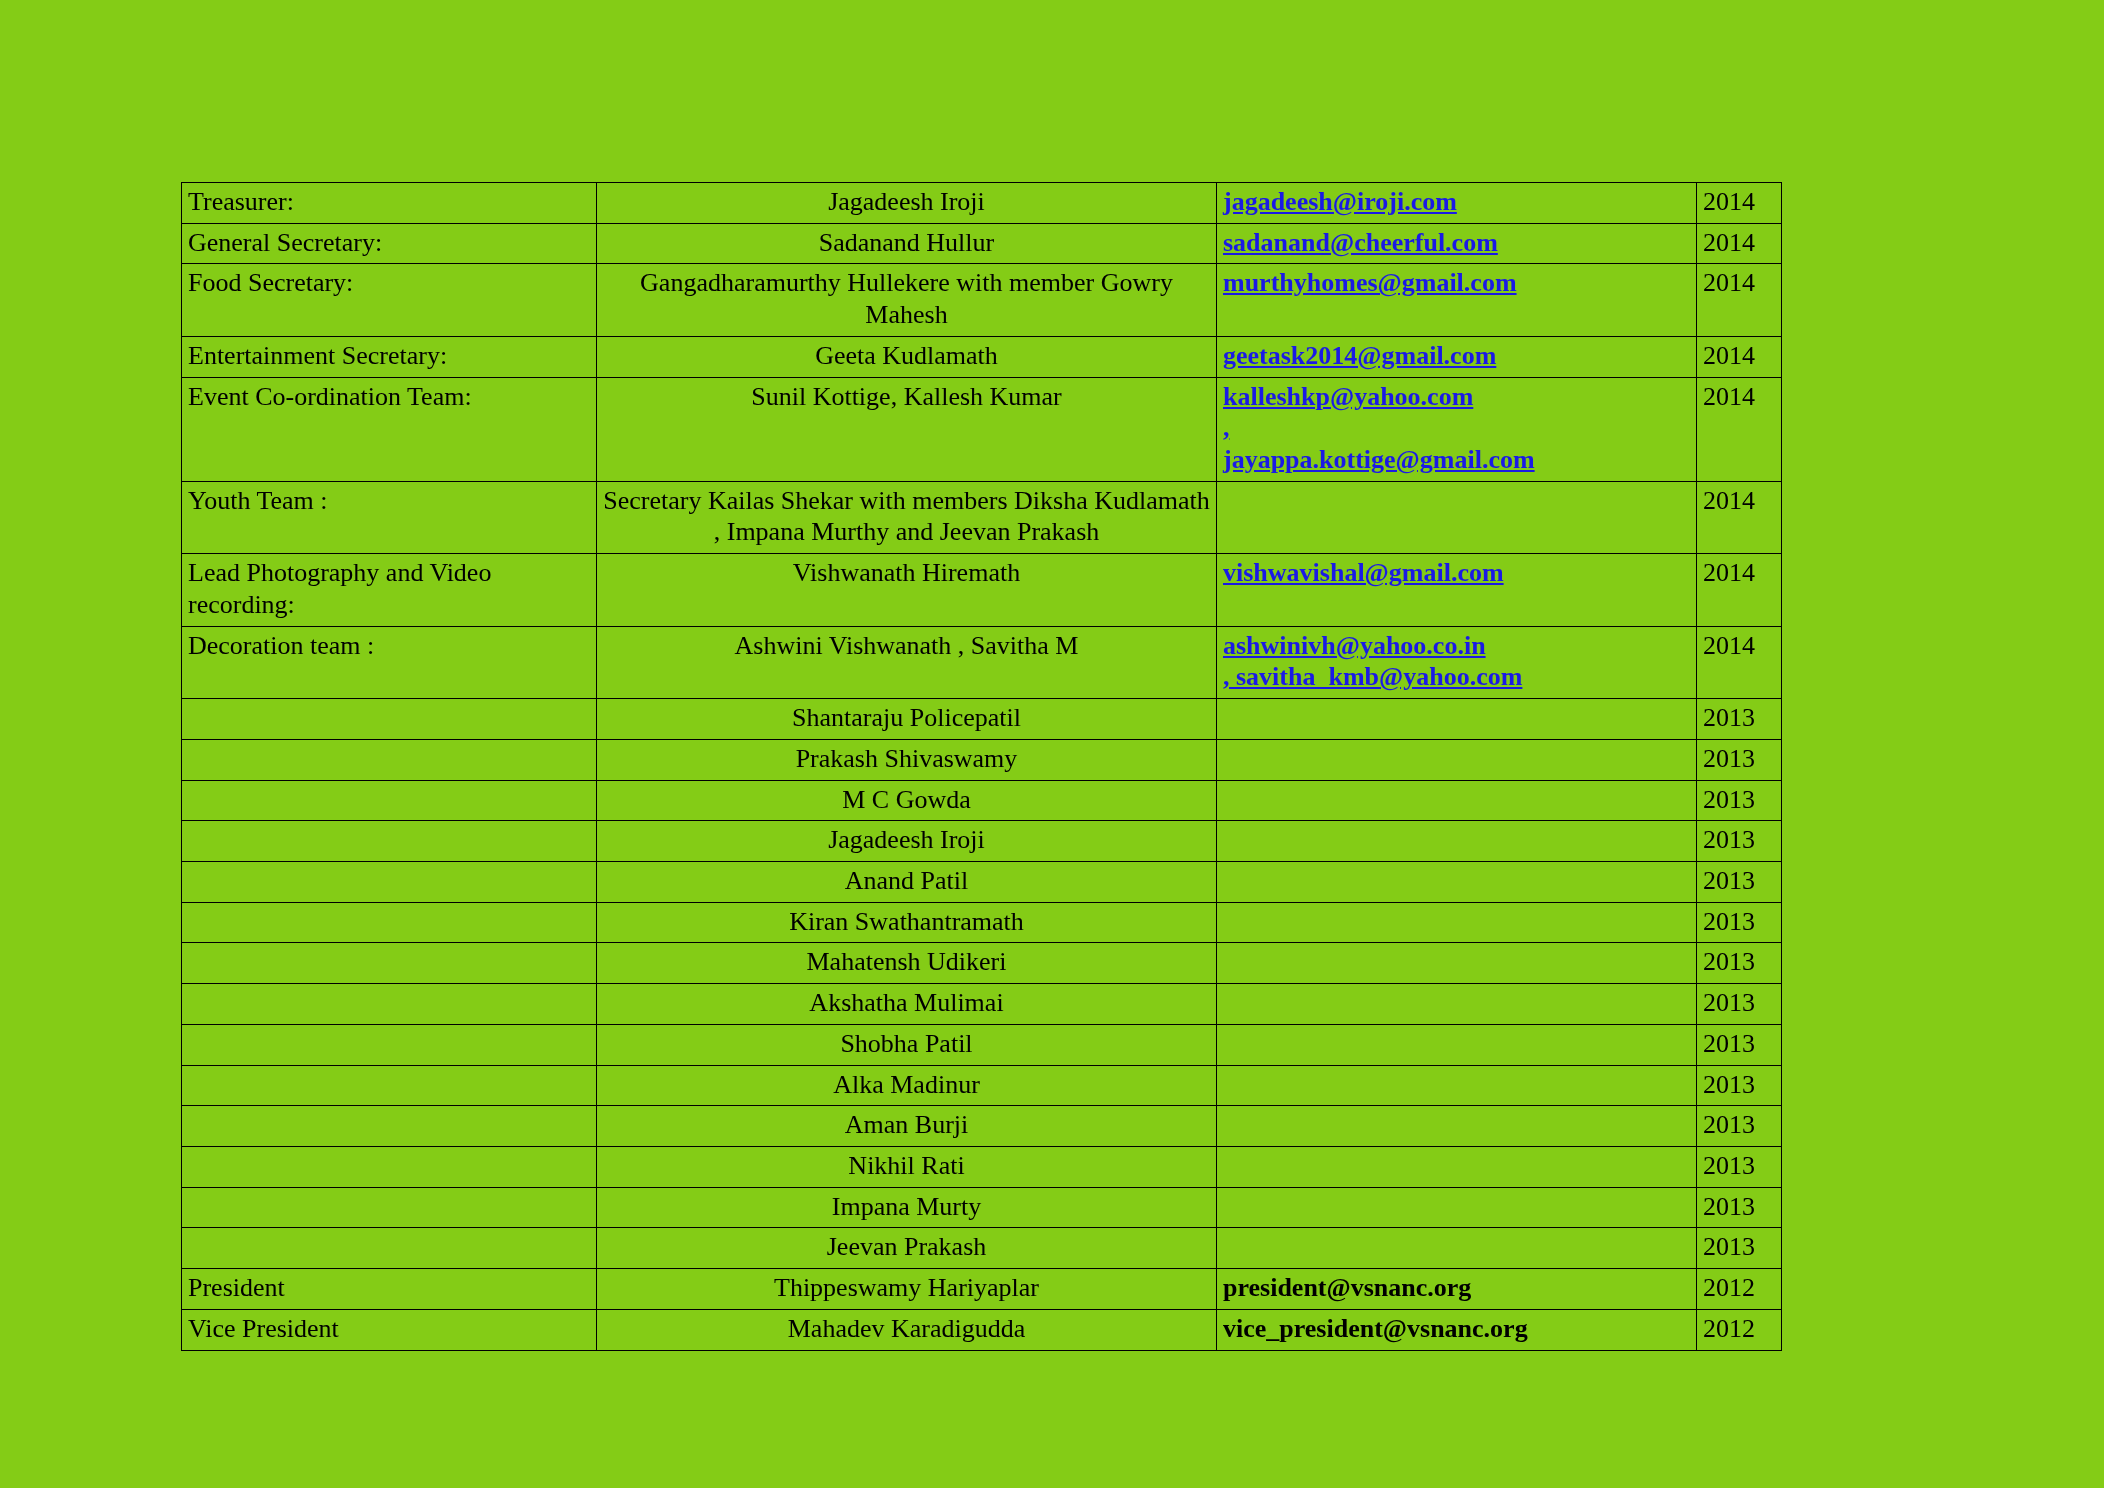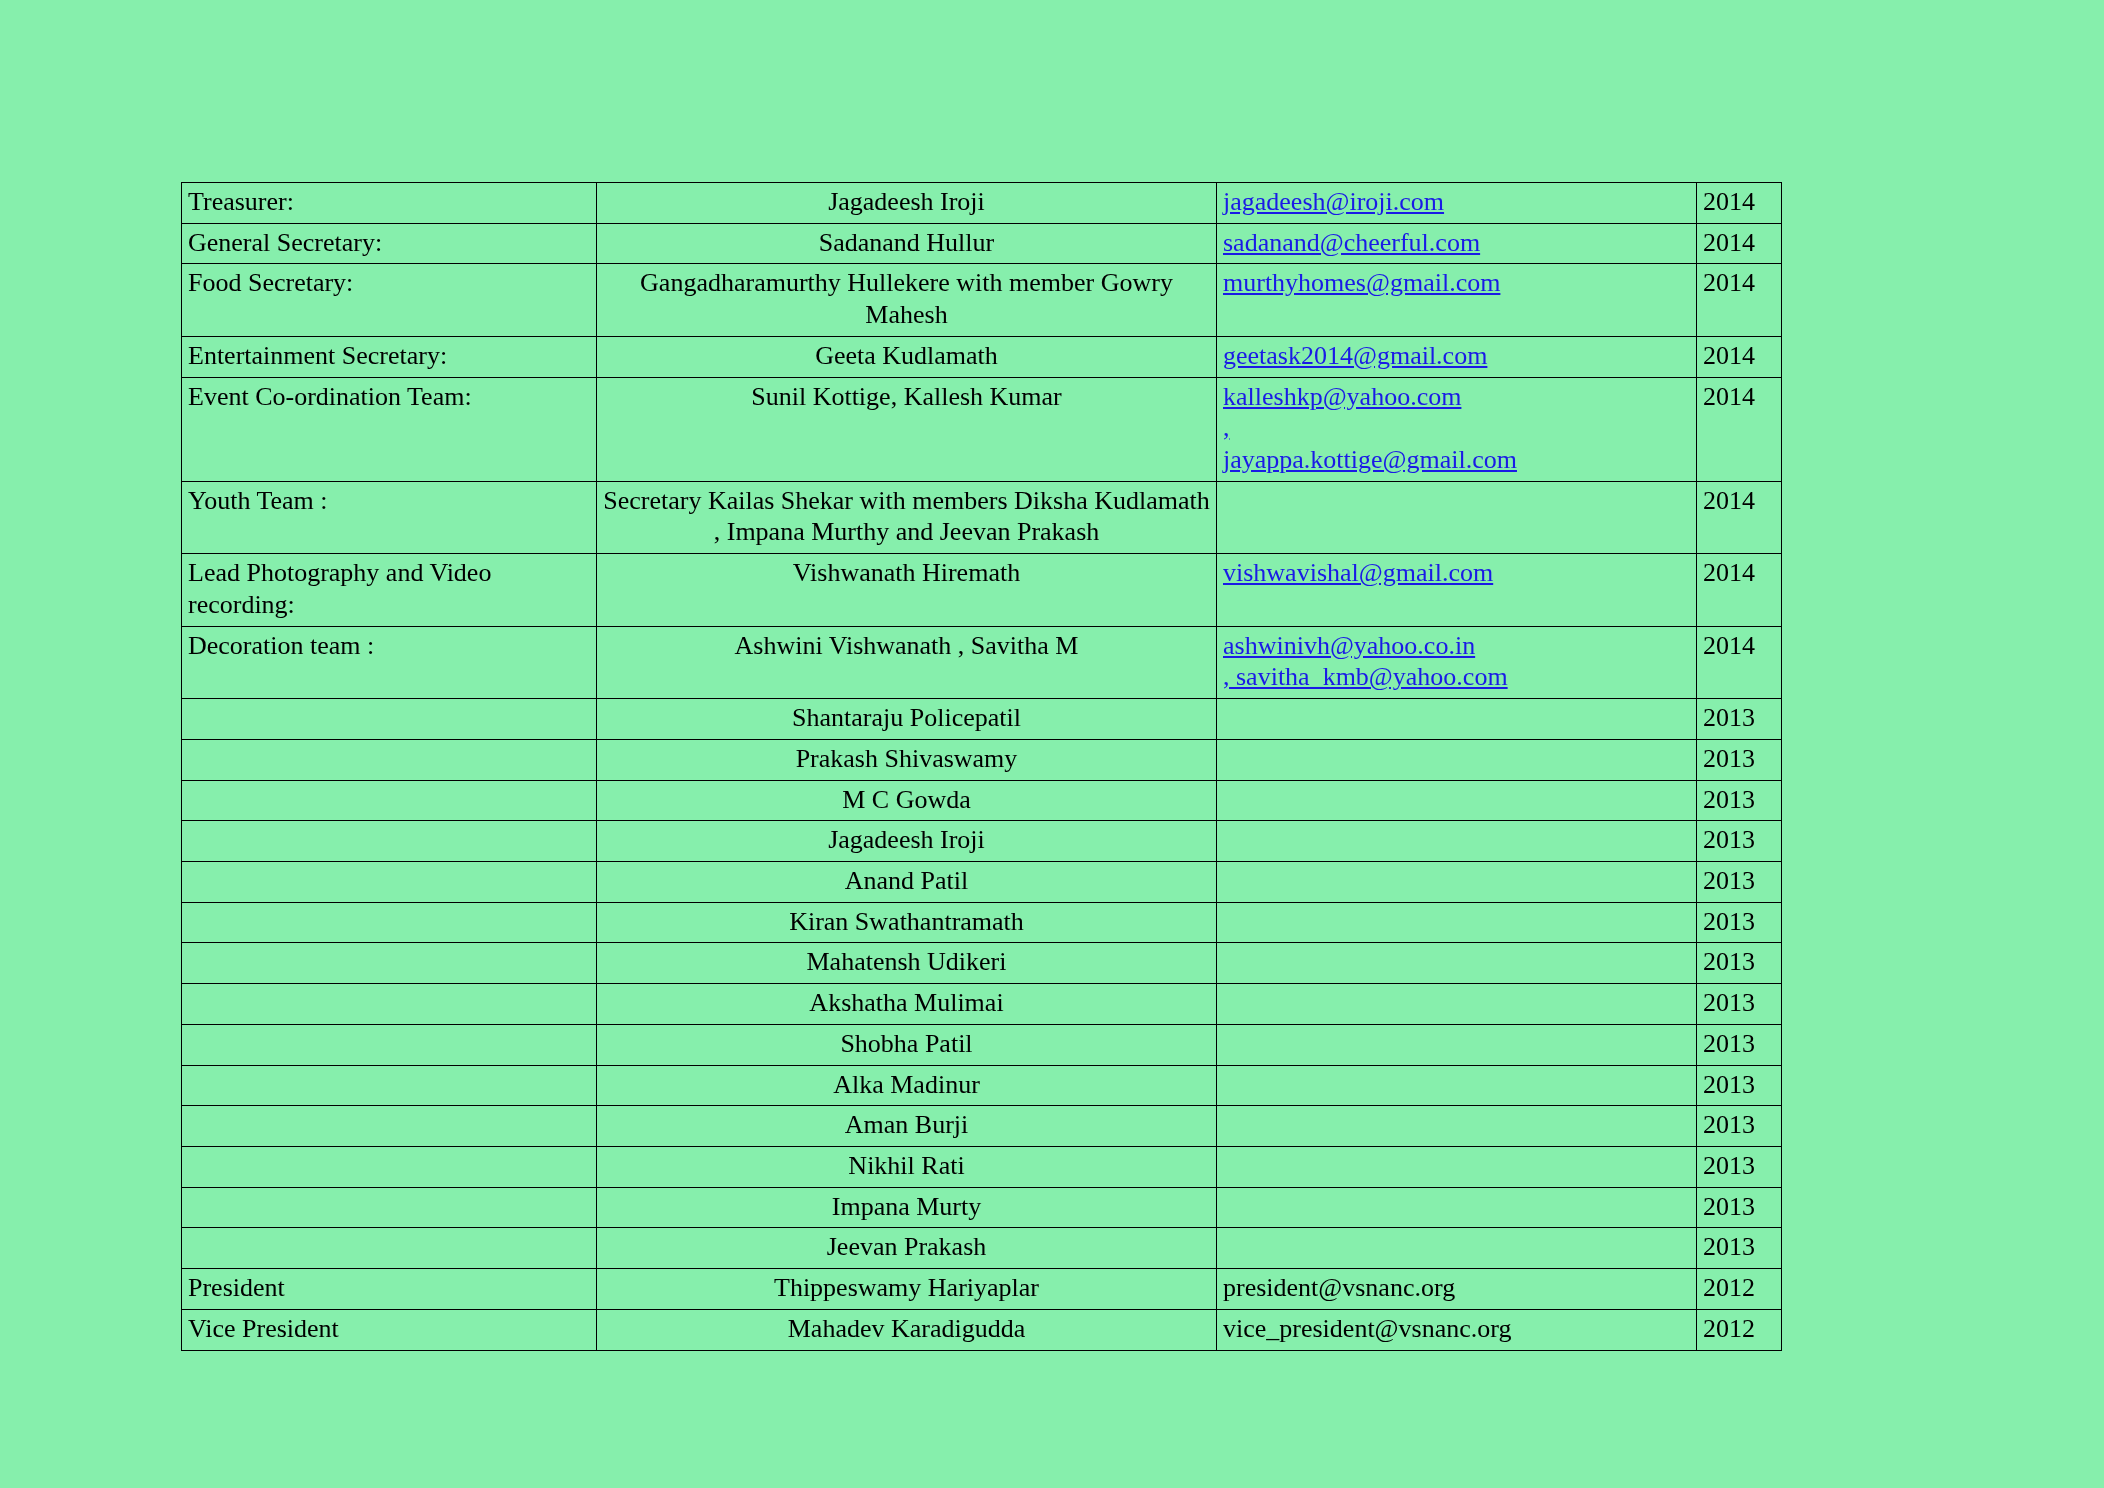--- a/index.html
+++ b/index.html
@@ -11,21 +11,21 @@
     width: 2104px;
     height: 1488px;
     font-family: "Liberation Serif", serif;
     color: #000000;
     overflow: hidden;
   }
   .page {
     position: relative;
     width: 2104px;
     height: 1488px;
-    background: #86efac;
+    background: #84cc16;
   }
   .table-wrap {
     position: absolute;
     left: 181px;
     top: 182px;
     width: 1600px;
   }
   table.doc-table {
     border-collapse: collapse;
     table-layout: fixed;
@@ -40,21 +40,21 @@
     font-size: 26px;
     word-wrap: break-word;
   }
   col.c-role   { width: 415px; }
   col.c-name   { width: 620px; }
   col.c-email  { width: 480px; }
   col.c-year   { width: 85px; }
 
   td.role  { padding-left: 7px; }
   td.name  { padding-left: 9px; text-align: center; }
-  td.email { padding-left: 8px; }
+  td.email { padding-left: 8px; font-weight: bold; }
   td.year  { padding-left: 8px; }
 
   .link {
     color: #1a1ae6;
     text-decoration: underline;
     display: inline;
   }
   .plain {
     color: #000000;
   }

